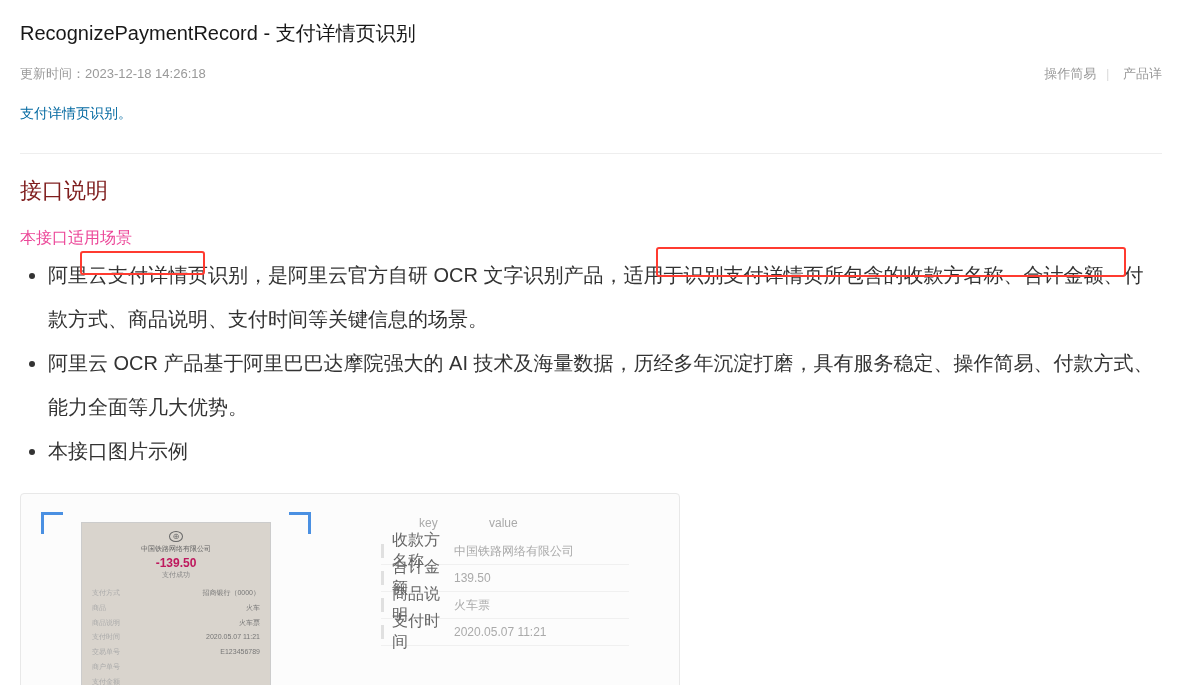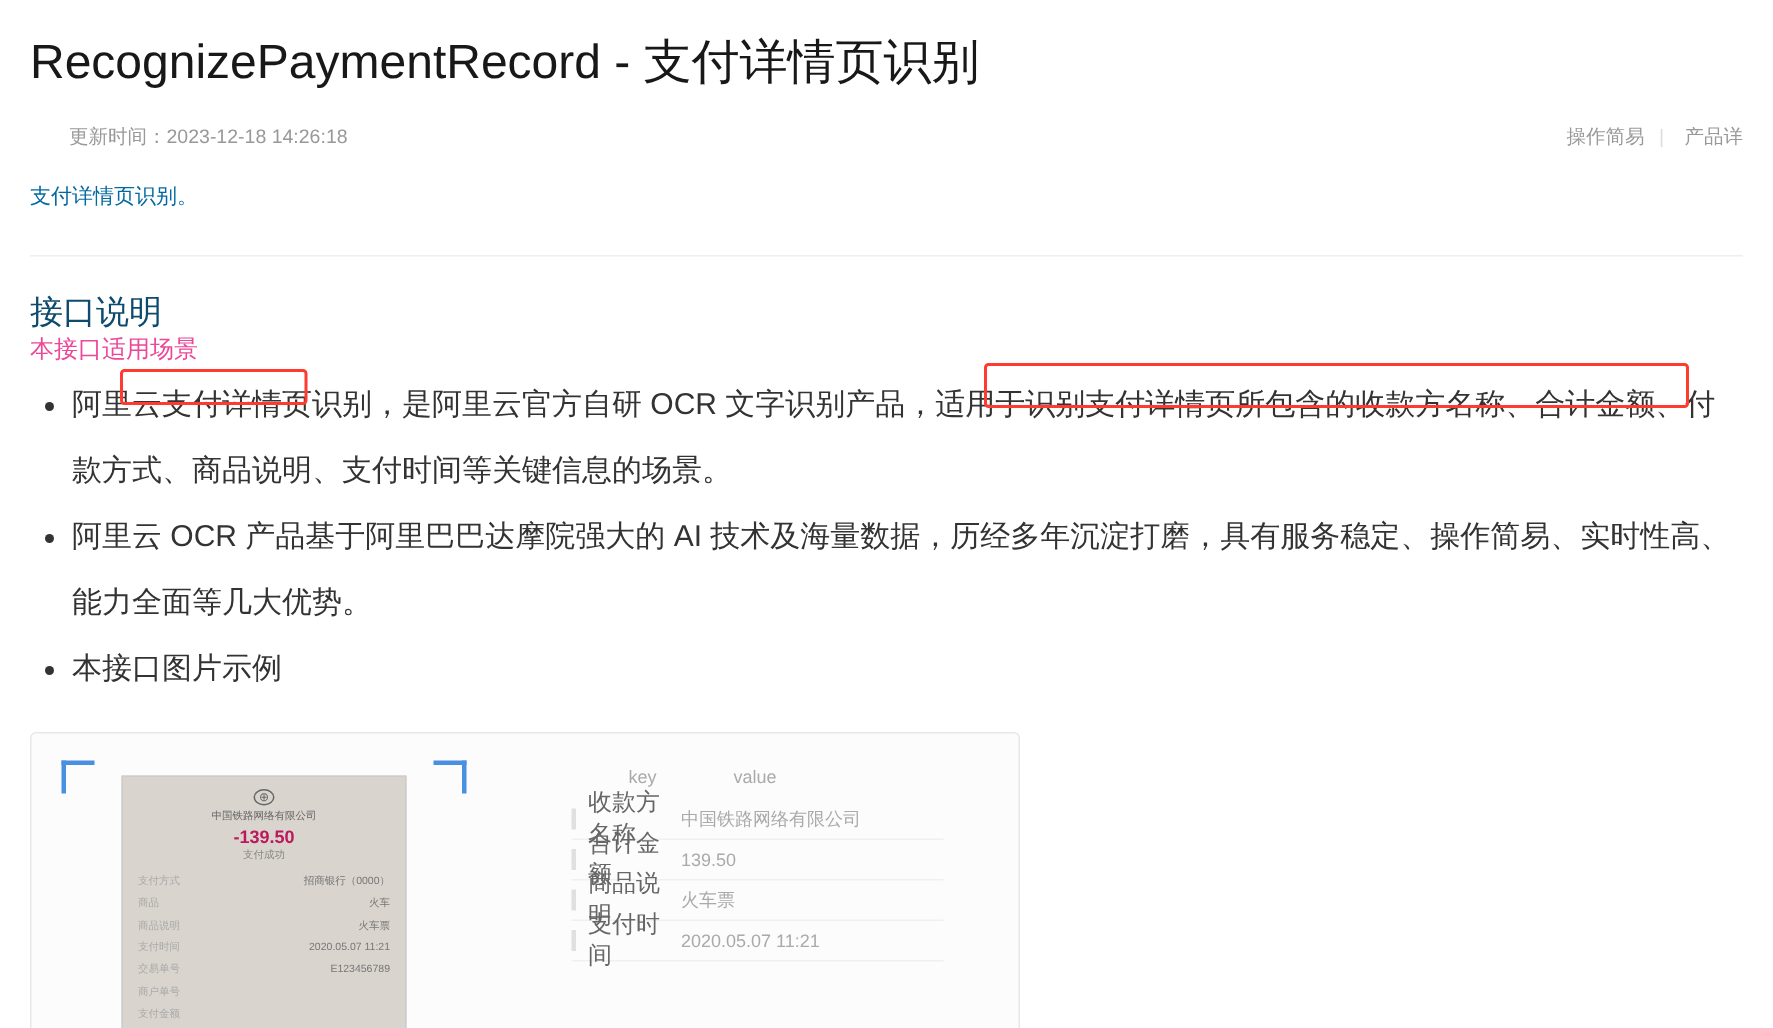--- a/index.html
+++ b/index.html
@@ -1,23 +1,23 @@
 <!DOCTYPE html>
 <html><head>
 <meta charset="utf-8">
 <style>
 * { margin: 0; padding: 0; box-sizing: border-box; }
 body { font-family: -apple-system, "PingFang SC", "Microsoft YaHei", sans-serif; background: #fff; padding: 20px; color: #333; width: 1182px; }
-.page-title { font-size: 32px; font-weight: 500; color: #181818; margin-bottom: 18px; }
-.meta-row { display: flex; justify-content: space-between; align-items: flex-end; font-size: 13px; color: #999; margin-bottom: 22px; margin-left: 26px; }
+.page-title { font-size: 20px; font-weight: 500; color: #181818; margin-bottom: 18px; }
+.meta-row { display: flex; justify-content: space-between; align-items: flex-end; font-size: 13px; color: #999; margin-bottom: 22px; }
 .meta-links a { color: #999; text-decoration: none; margin-left: 4px; }
 .meta-sep { color: #ddd; margin: 0 6px; }
 .desc { font-size: 14px; color: #0369a1; margin-bottom: 30px; }
 hr.sep { border: none; border-top: 1px solid #eee; margin-bottom: 22px; }
-h2.section { font-size: 22px; font-weight: 500; color: #0c4a6e; }
+h2.section { font-size: 22px; font-weight: 500; color: #7f1d1d; margin-bottom: 22px; }
 h3.sub { font-size: 16px; font-weight: 500; color: #ec4899; margin-bottom: 4px; }
 ul.bullets { list-style: disc; padding-left: 28px; margin-bottom: 20px; }
 ul.bullets li { font-size: 20px; color: #333; line-height: 2.2; position: relative; }
 .annot-box { position: absolute; border: 2px solid #ff3b30; border-radius: 3px; pointer-events: none; }
 .example-wrap { border: 1px solid #e8e8e8; border-radius: 4px; background: #fcfcfc; padding: 18px 50px 18px 20px; display: flex; gap: 70px; align-items: flex-start; width: 660px; }
 .img-scan { position: relative; width: 270px; height: 220px; display: flex; align-items: center; justify-content: center; }
 .corner { position: absolute; width: 22px; height: 22px; border: 3px solid #4a90e2; }
 .corner.tl { top: 0; left: 0; border-right: none; border-bottom: none; }
 .corner.tr { top: 0; right: 0; border-left: none; border-bottom: none; }
 .corner.bl { bottom: 0; left: 0; border-right: none; border-top: none; }
@@ -61,21 +61,21 @@
 
 <h2 class="section">接口说明</h2>
 <h3 class="sub">本接口适用场景</h3>
 
 <ul class="bullets">
   <li>
     <span>阿里云支付详情页识别，是阿里云官方自研 OCR 文字识别产品，适用于识别支付详情页所包含的收款方名称、合计金额、付款方式、商品说明、支付时间等关键信息的场景。</span>
     <span class="annot-box" style="left:32px; top:-2px; width:125px; height:24px;"></span>
     <span class="annot-box" style="left:608px; top:-6px; width:470px; height:30px;"></span>
   </li>
-  <li>阿里云 OCR 产品基于阿里巴巴达摩院强大的 AI 技术及海量数据，历经多年沉淀打磨，具有服务稳定、操作简易、实时性高、能力全面等几大优势。</li>
+  <li>阿里云 OCR 产品基于阿里巴巴达摩院强大的 AI 技术及海量数据，历经多年沉淀打磨，具有服务稳定、操作简易、付款方式、能力全面等几大优势。</li>
   <li>本接口图片示例</li>
 </ul>
 
 <div class="example-wrap">
   <div class="img-scan">
     <span class="corner tl"></span>
     <span class="corner tr"></span>
     <span class="corner bl"></span>
     <span class="corner br"></span>
     <div class="receipt-img">

